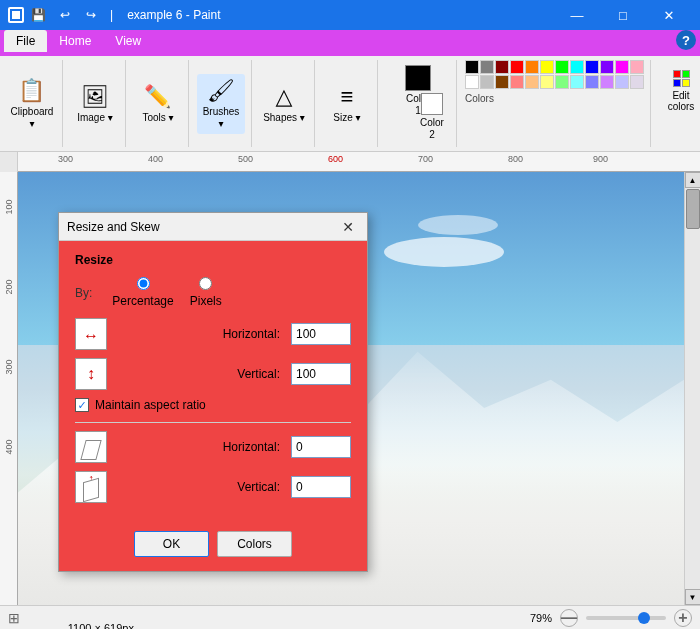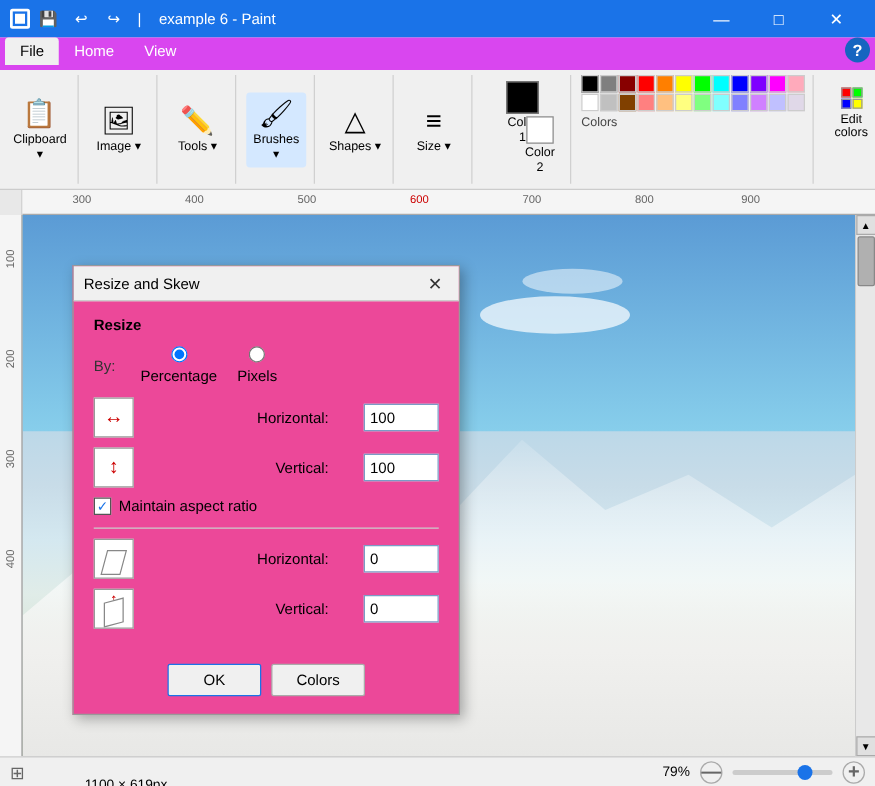--- a/index.html
+++ b/index.html
@@ -155,21 +155,21 @@
     
     .modal-overlay {
       position: absolute;
       top: 0; left: 0; right: 0; bottom: 0;
       z-index: 100;
     }
     .modal {
       position: absolute;
       top: 40px; left: 40px;
       width: 310px;
-      background: #ec4899;
+      background: #ef4444;
       border: 1px solid #999;
       box-shadow: 3px 3px 10px rgba(0,0,0,0.3);
       font-size: 12px;
     }
     .modal-title-bar {
       height: 28px; background: #f0f0f0; border-bottom: 1px solid #ccc;
       display: flex; align-items: center; padding: 0 8px;
       font-size: 12px; font-weight: 500;
     }
     .modal-title { flex: 1; }
@@ -184,21 +184,21 @@
     .form-row { display: flex; align-items: center; margin-bottom: 8px; gap: 8px; }
     .form-row-radio { display: flex; align-items: center; gap: 16px; margin-bottom: 10px; }
     .radio-label { display: flex; align-items: center; gap: 4px; cursor: pointer; flex-direction: column; }
     .by-label { font-size: 12px; color: #333; margin-right: 4px; }
 
     .icon-box {
       width: 32px; height: 32px; border: 1px solid #999; background: #fff;
       display: flex; align-items: center; justify-content: center; flex-shrink: 0;
       position: relative;
     }
-    .field-label { flex: 1; text-align: right; margin-right: 20px; font-size: 12px; }
+    .field-label { flex: 1; text-align: right; margin-right: 3px; font-size: 12px; }
     .number-input {
       width: 60px; height: 22px; border: 1px solid #7a9cc6; background: #fff;
       padding: 2px 4px; font-size: 12px; outline: none;
     }
 
     .checkbox-row { display: flex; align-items: center; gap: 6px; margin-bottom: 10px; cursor: pointer; }
     .checkbox-custom { width: 14px; height: 14px; border: 1px solid #555; background: #fff; display: flex; align-items: center; justify-content: center; font-size: 11px; color: #1a73e8; }
 
     .divider { height: 1px; background: #ccc; margin: 8px 0; }
 

